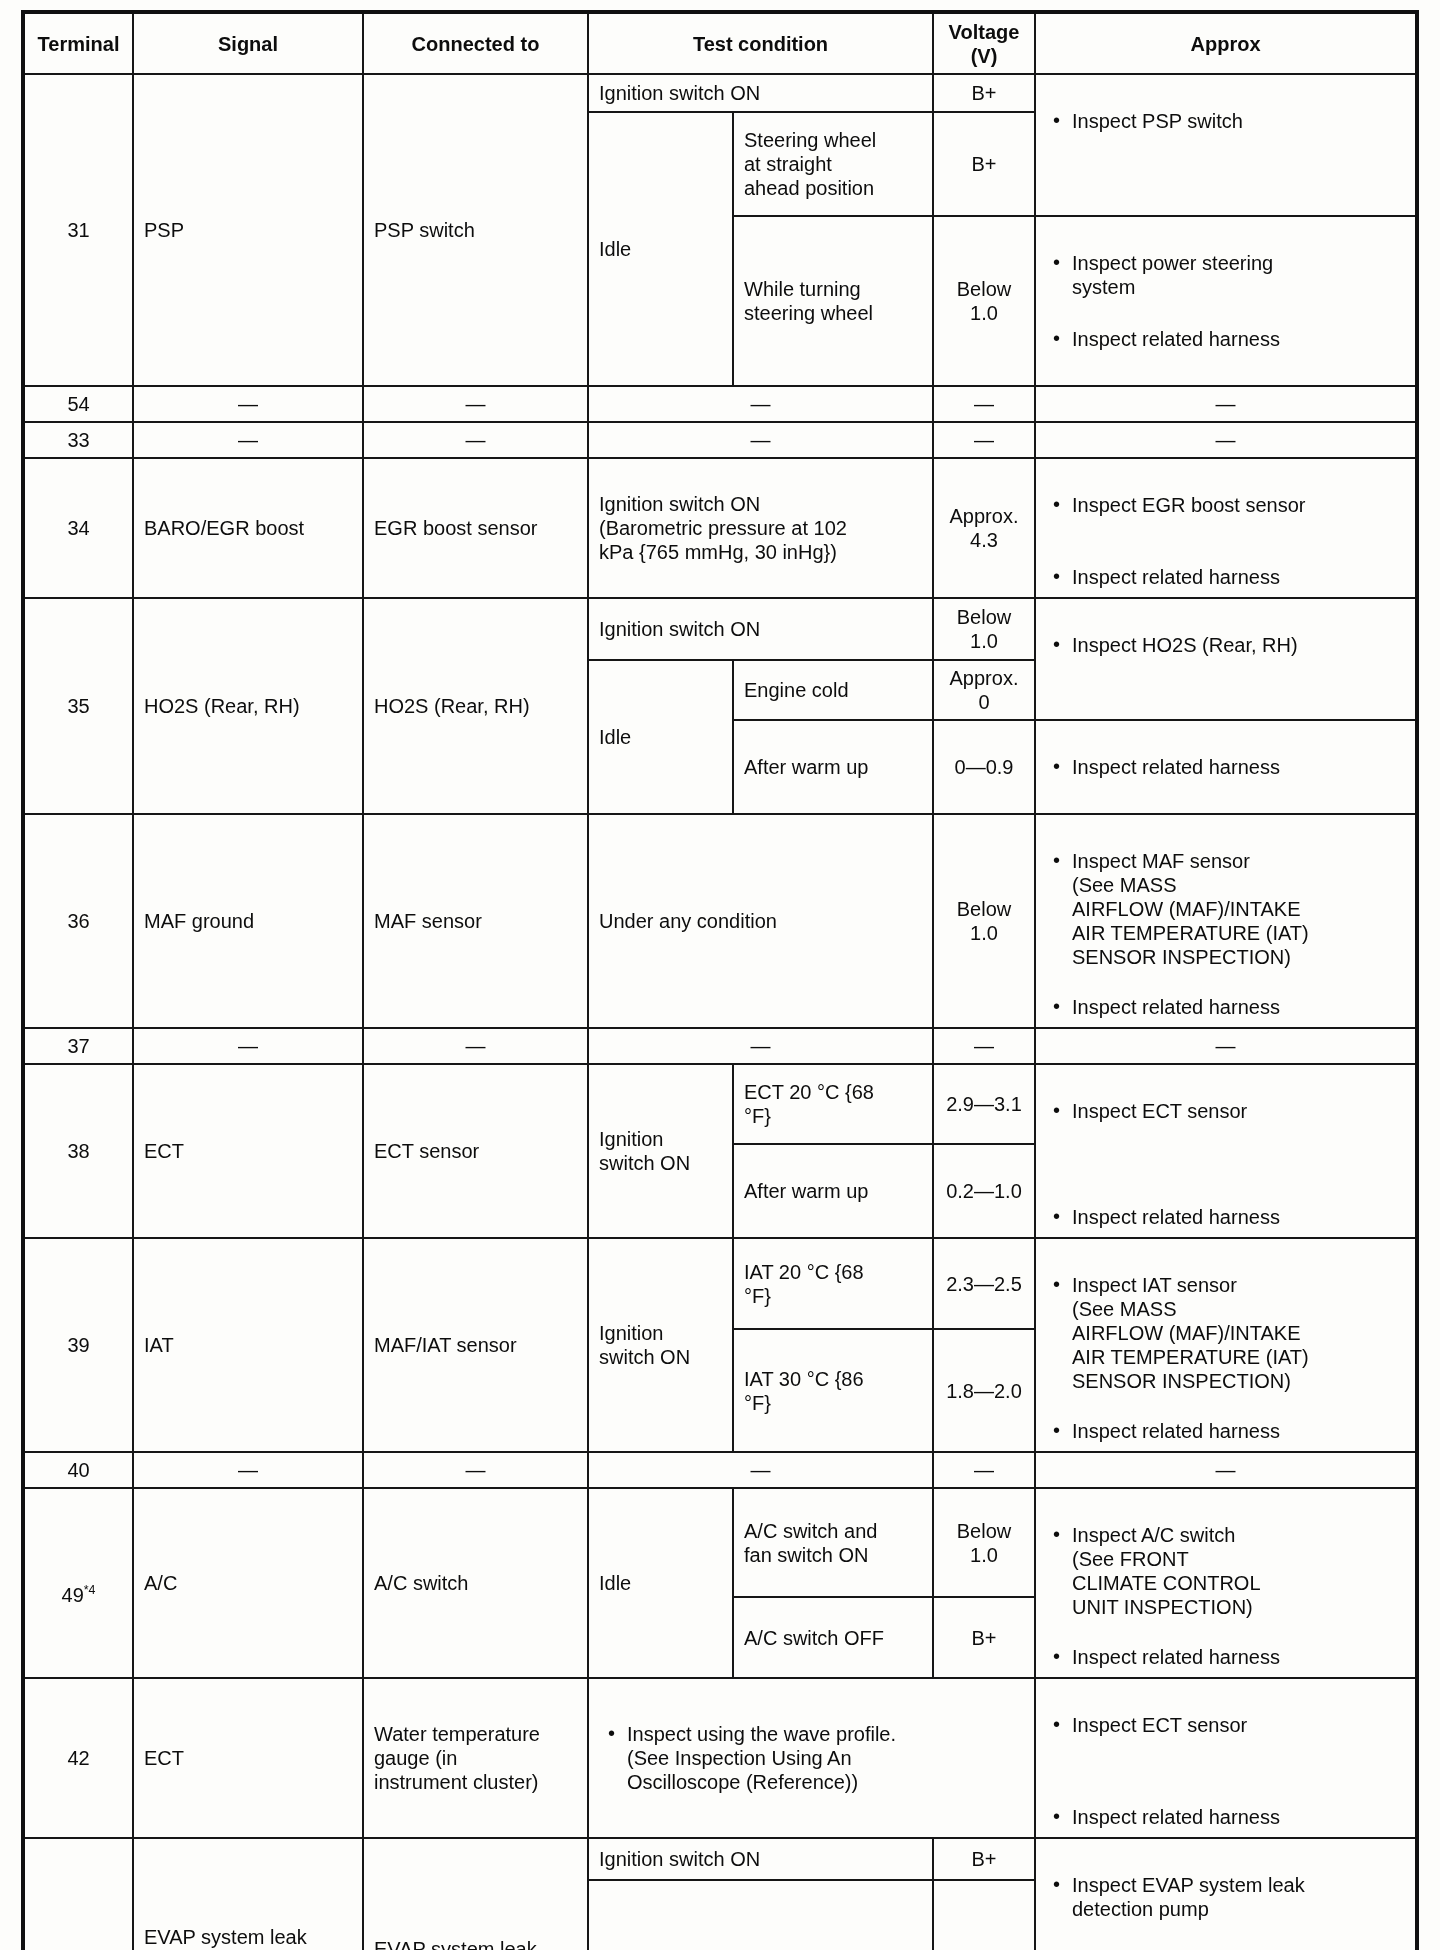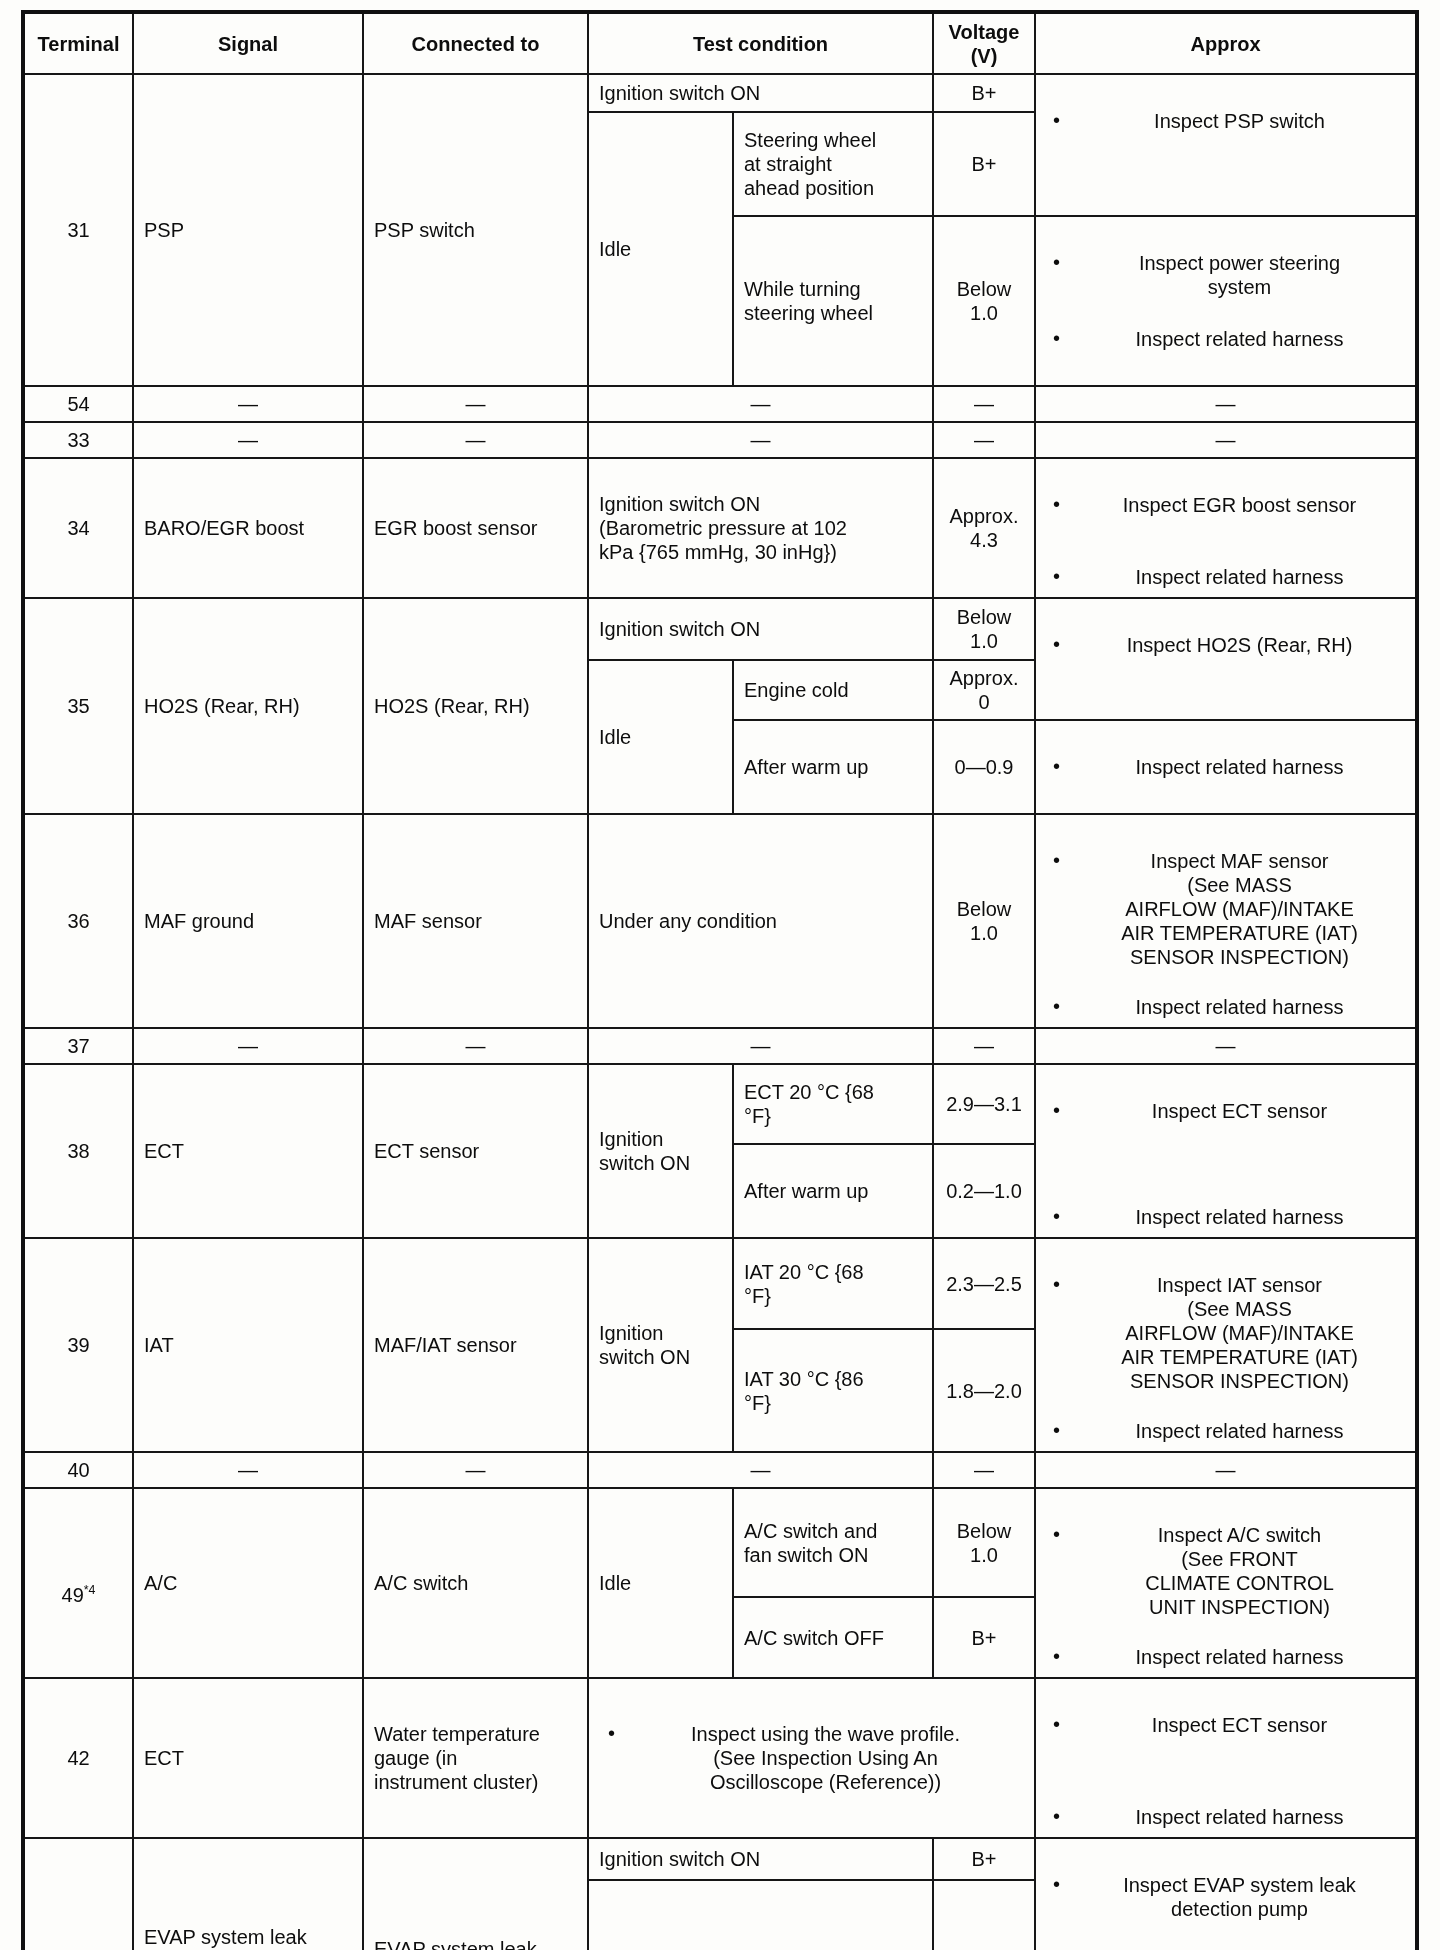--- a/index.html
+++ b/index.html
@@ -5,21 +5,21 @@
   html,body{margin:0;padding:0;background:#e9e7e2;}
   body{font-family:"Liberation Sans","DejaVu Sans",sans-serif;color:#0d0d0d;}
   .page{width:1440px;min-height:1950px;background:#fdfdfb;box-sizing:border-box;padding:10px 0 0 0;}
   table{border-collapse:collapse;table-layout:fixed;width:1394px;margin:0 auto;border:4px solid #101010;background:#fdfdfb;}
   td,th{border:2px solid #161616;padding:5px 10px;vertical-align:middle;white-space:pre-line;font-size:20px;line-height:1.2;overflow:hidden;box-sizing:border-box;}
   th{font-weight:bold;text-align:center;}
   .c{text-align:center;}
   .action{vertical-align:top;position:relative;padding:8px 8px 8px 10px;}
   .vmid{vertical-align:middle;}
   .testb{vertical-align:middle;padding-left:12px;}
-  .bullet{position:relative;padding-left:26px;margin:2px 0;text-align:center;}
+  .bullet{position:relative;padding-left:26px;margin:2px 0;}
   .bullet::before{content:"\2022";position:absolute;left:7px;top:-1px;}
   .pin{position:absolute;left:10px;right:8px;bottom:8px;margin:0;}
   sup{font-size:0.62em;vertical-align:super;line-height:0;}
 </style>
 </head>
 <body>
 
 <div class="page">
 <table>
 <colgroup>

